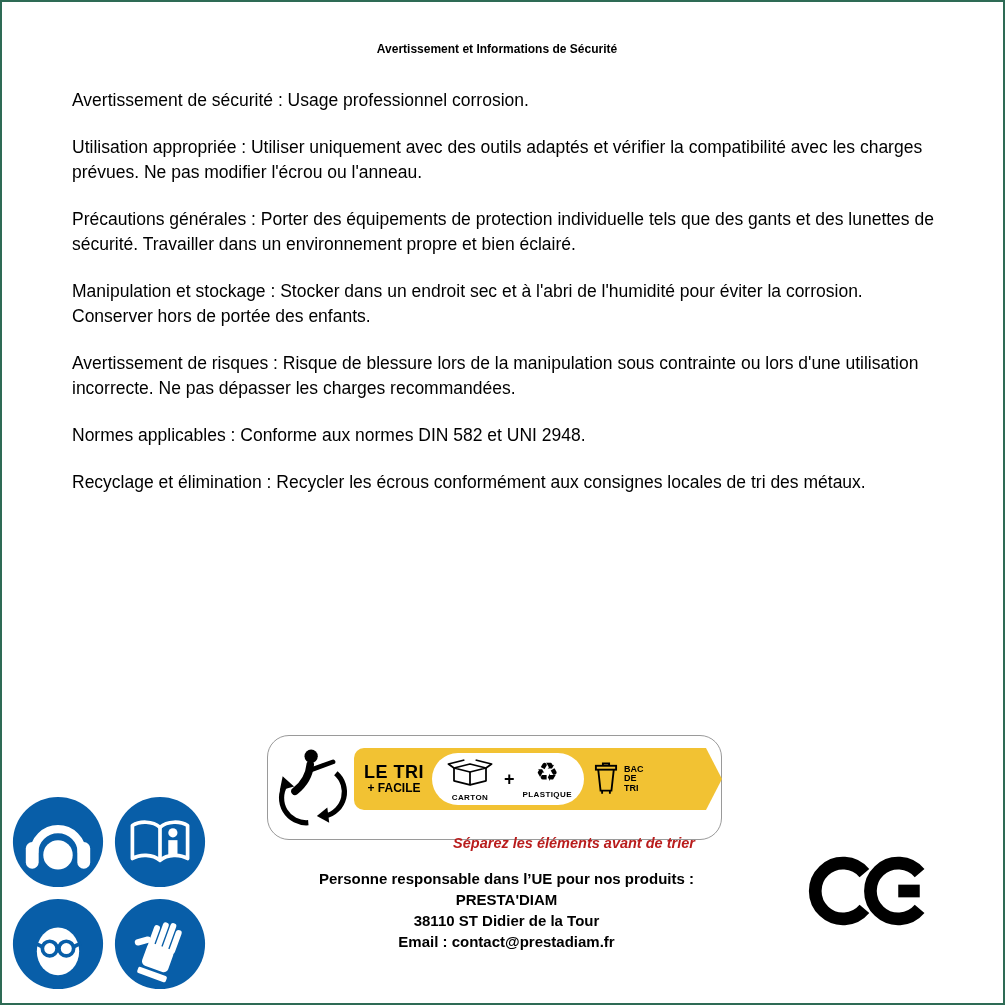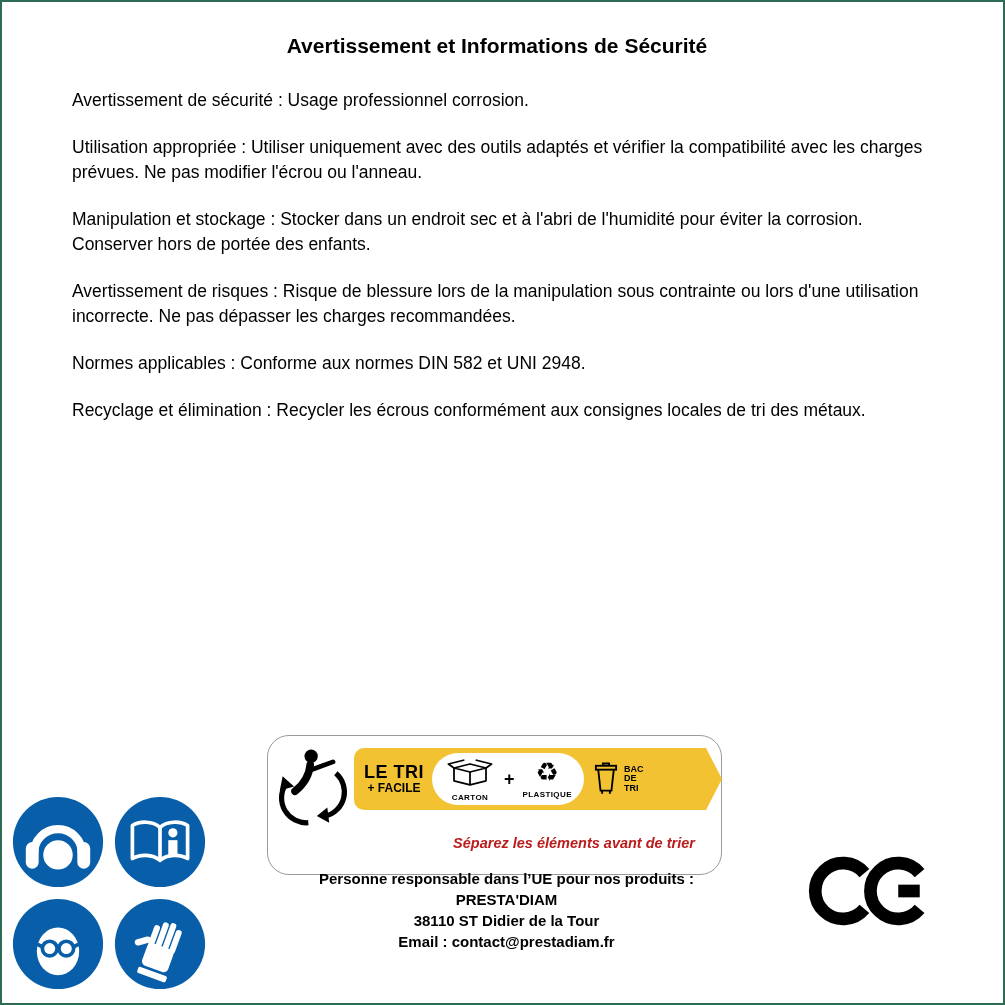--- a/index.html
+++ b/index.html
@@ -13,22 +13,22 @@
     position:relative;
     width:1005px;height:1005px;
     background:#fff;
     border:2px solid var(--border-green);
     font-family:"Liberation Sans",sans-serif;
     color:#000;
     overflow:hidden;
   }
   .title{
     position:absolute;top:28px;left:0;right:11px;
-    margin:4px;text-align:center;
-    font-size:21px;font-weight:bold;
+    margin:12px;text-align:center;
+    font-size:12px;font-weight:bold;
   }
   .paragraphs{
     position:absolute;top:86px;left:70px;right:58px;
   }
   .paragraphs p{
     margin:0 0 22px 0;
     font-size:17.5px;line-height:25px;
   }
 
   
@@ -39,21 +39,21 @@
   }
   .ppe-grid svg{display:block;width:92px;height:92px;}
 
   
   .fr-label{
     position:absolute;left:268px;top:712px;
     font-size:13px;font-weight:bold;margin-top:36px;
   }
   .recycle-box{
     position:absolute;left:265px;top:733px;
-    width:455px;height:140px;
+    width:455px;height:105px;
     background:#fff;border:1.5px solid #9a9a9a;border-radius:22px;
   }
   .triman{position:absolute;left:8px;top:10px;width:76px;height:84px;}
   .band{
     position:absolute;left:86px;top:12px;width:352px;height:62px;
     background:var(--banner-yellow);
     border-radius:10px 0 0 10px;
     display:flex;align-items:center;
   }
   .band-tip{
@@ -98,20 +98,21 @@
 </head>
 <body>
 
 <div class="page">
 
   <h1 class="title">Avertissement et Informations de Sécurité</h1>
 
   <div class="paragraphs">
     <p>Avertissement de sécurité : Usage professionnel corrosion.</p>
     <p>Utilisation appropriée : Utiliser uniquement avec des outils adaptés et vérifier la compatibilité avec les charges prévues. Ne pas modifier l'écrou ou l'anneau.</p>
+    <p>Précautions générales : Porter des équipements de protection individuelle tels que des gants et des lunettes de sécurité. Travailler dans un environnement propre et bien éclairé.</p>
     <p>Manipulation et stockage : Stocker dans un endroit sec et à l'abri de l'humidité pour éviter la corrosion. Conserver hors de portée des enfants.</p>
     <p>Avertissement de risques : Risque de blessure lors de la manipulation sous contrainte ou lors d'une utilisation incorrecte. Ne pas dépasser les charges recommandées.</p>
     <p>Normes applicables : Conforme aux normes DIN 582 et UNI 2948.</p>
     <p>Recyclage et élimination : Recycler les écrous conformément aux consignes locales de tri des métaux.</p>
   </div>
 
   <div class="ppe-grid">
     <svg viewBox="0 0 100 100">
       <circle cx="50" cy="50" r="49" fill="#085EA8"></circle>
       <path d="M24 62 A 26 26 0 1 1 76 62" fill="none" stroke="#fff" stroke-width="9"></path>

